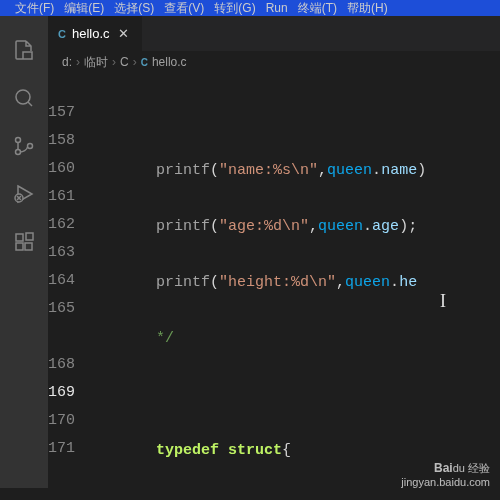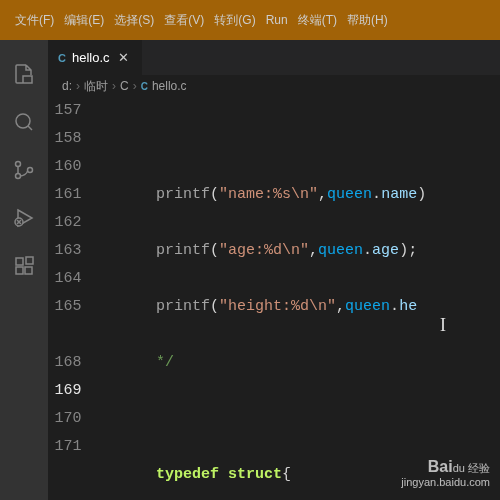--- a/index.html
+++ b/index.html
@@ -1,45 +1,45 @@
 <!DOCTYPE html>
 <html><head>
 <meta charset="utf-8">
 <style>
 * { margin: 0; padding: 0; box-sizing: border-box; }
 body { font-family: "Segoe UI", "Microsoft YaHei", sans-serif; background: #1e1e1e; color: #cccccc; width: 500px; height: 500px; overflow: hidden; position: relative; }
-.menubar { height: 40px; background: #a16207; display: flex; align-items: center; padding-left: 10px; font-size: 12px; color: #cccccc; }
+.menubar { height: 16px; background: #1d4ed8; display: flex; align-items: center; padding-left: 10px; font-size: 12px; color: #cccccc; }
 .menu-item { padding: 0 5px; cursor: pointer; }
 .main { display: flex; height: calc(100% - 28px); }
 .activity-bar { width: 48px; background: #333333; display: flex; flex-direction: column; align-items: center; padding-top: 10px; }
 .act-icon { width: 48px; height: 48px; display: flex; align-items: center; justify-content: center; color: #858585; cursor: pointer; }
 .act-icon svg { width: 24px; height: 24px; }
 .editor-area { flex: 1; background: #1e1e1e; display: flex; flex-direction: column; overflow: hidden; }
 .tabs { height: 35px; background: #252526; display: flex; align-items: stretch; }
 .tab { background: #1e1e1e; display: flex; align-items: center; padding: 0 10px; font-size: 13px; color: #ffffff; gap: 6px; }
 .tab-icon { color: #519aba; font-weight: bold; font-size: 11px; }
 .tab-close { color: #cccccc; cursor: pointer; width: 16px; text-align: center; }
 .breadcrumb { height: 22px; background: #1e1e1e; display: flex; align-items: center; padding-left: 14px; font-size: 12px; color: #a0a0a0; gap: 4px; }
 .bc-sep { color: #666; }
 .bc-icon { color: #519aba; font-weight: bold; font-size: 10px; }
 .code-area { flex: 1; display: flex; font-family: Consolas, "Courier New", monospace; font-size: 15px; line-height: 28px; overflow: hidden; }
-.gutter { width: 58px; background: #1e1e1e; text-align: center; padding-right: 18px; color: #858585; user-select: none; border-right: none; }
+.gutter { width: 58px; background: #1e1e1e; text-align: left; padding-right: 18px; color: #858585; user-select: none; border-right: none; margin-top: 26px; }
 .gutter .current { color: #e5e5e5; }
 .code { flex: 1; padding-left: 0; white-space: pre; position: relative; }
 .code-line { padding-left: 14px; position: relative; }
 .tk-comment { color: #6a9955; }
 .tk-string { color: #ce9178; }
 .tk-keyword { color: #bef264; font-weight: bold; }
 .tk-func { color: #a3a3a3; }
 .tk-var { color: #0ea5e9; }
 .tk-prop { color: #9cdcfe; }
 .tk-punct { color: #d4d4d4; }
 .cursor-ibeam { position: absolute; right: 54px; top: 214px; color: #e0e0e0; font-size: 18px; font-family: serif; }
 .watermark { position: absolute; right: 10px; bottom: 12px; color: rgba(255,255,255,0.7); font-size: 11px; text-align: right; }
-.watermark .wm-logo { font-size: 16px; font-weight: bold; }
+.watermark .wm-logo { font-size: 12px; font-weight: bold; }
 </style>
 </head>
 <body>
 
 <div class="menubar">
   <span class="menu-item">文件(F)</span>
   <span class="menu-item">编辑(E)</span>
   <span class="menu-item">选择(S)</span>
   <span class="menu-item">查看(V)</span>
   <span class="menu-item">转到(G)</span>

